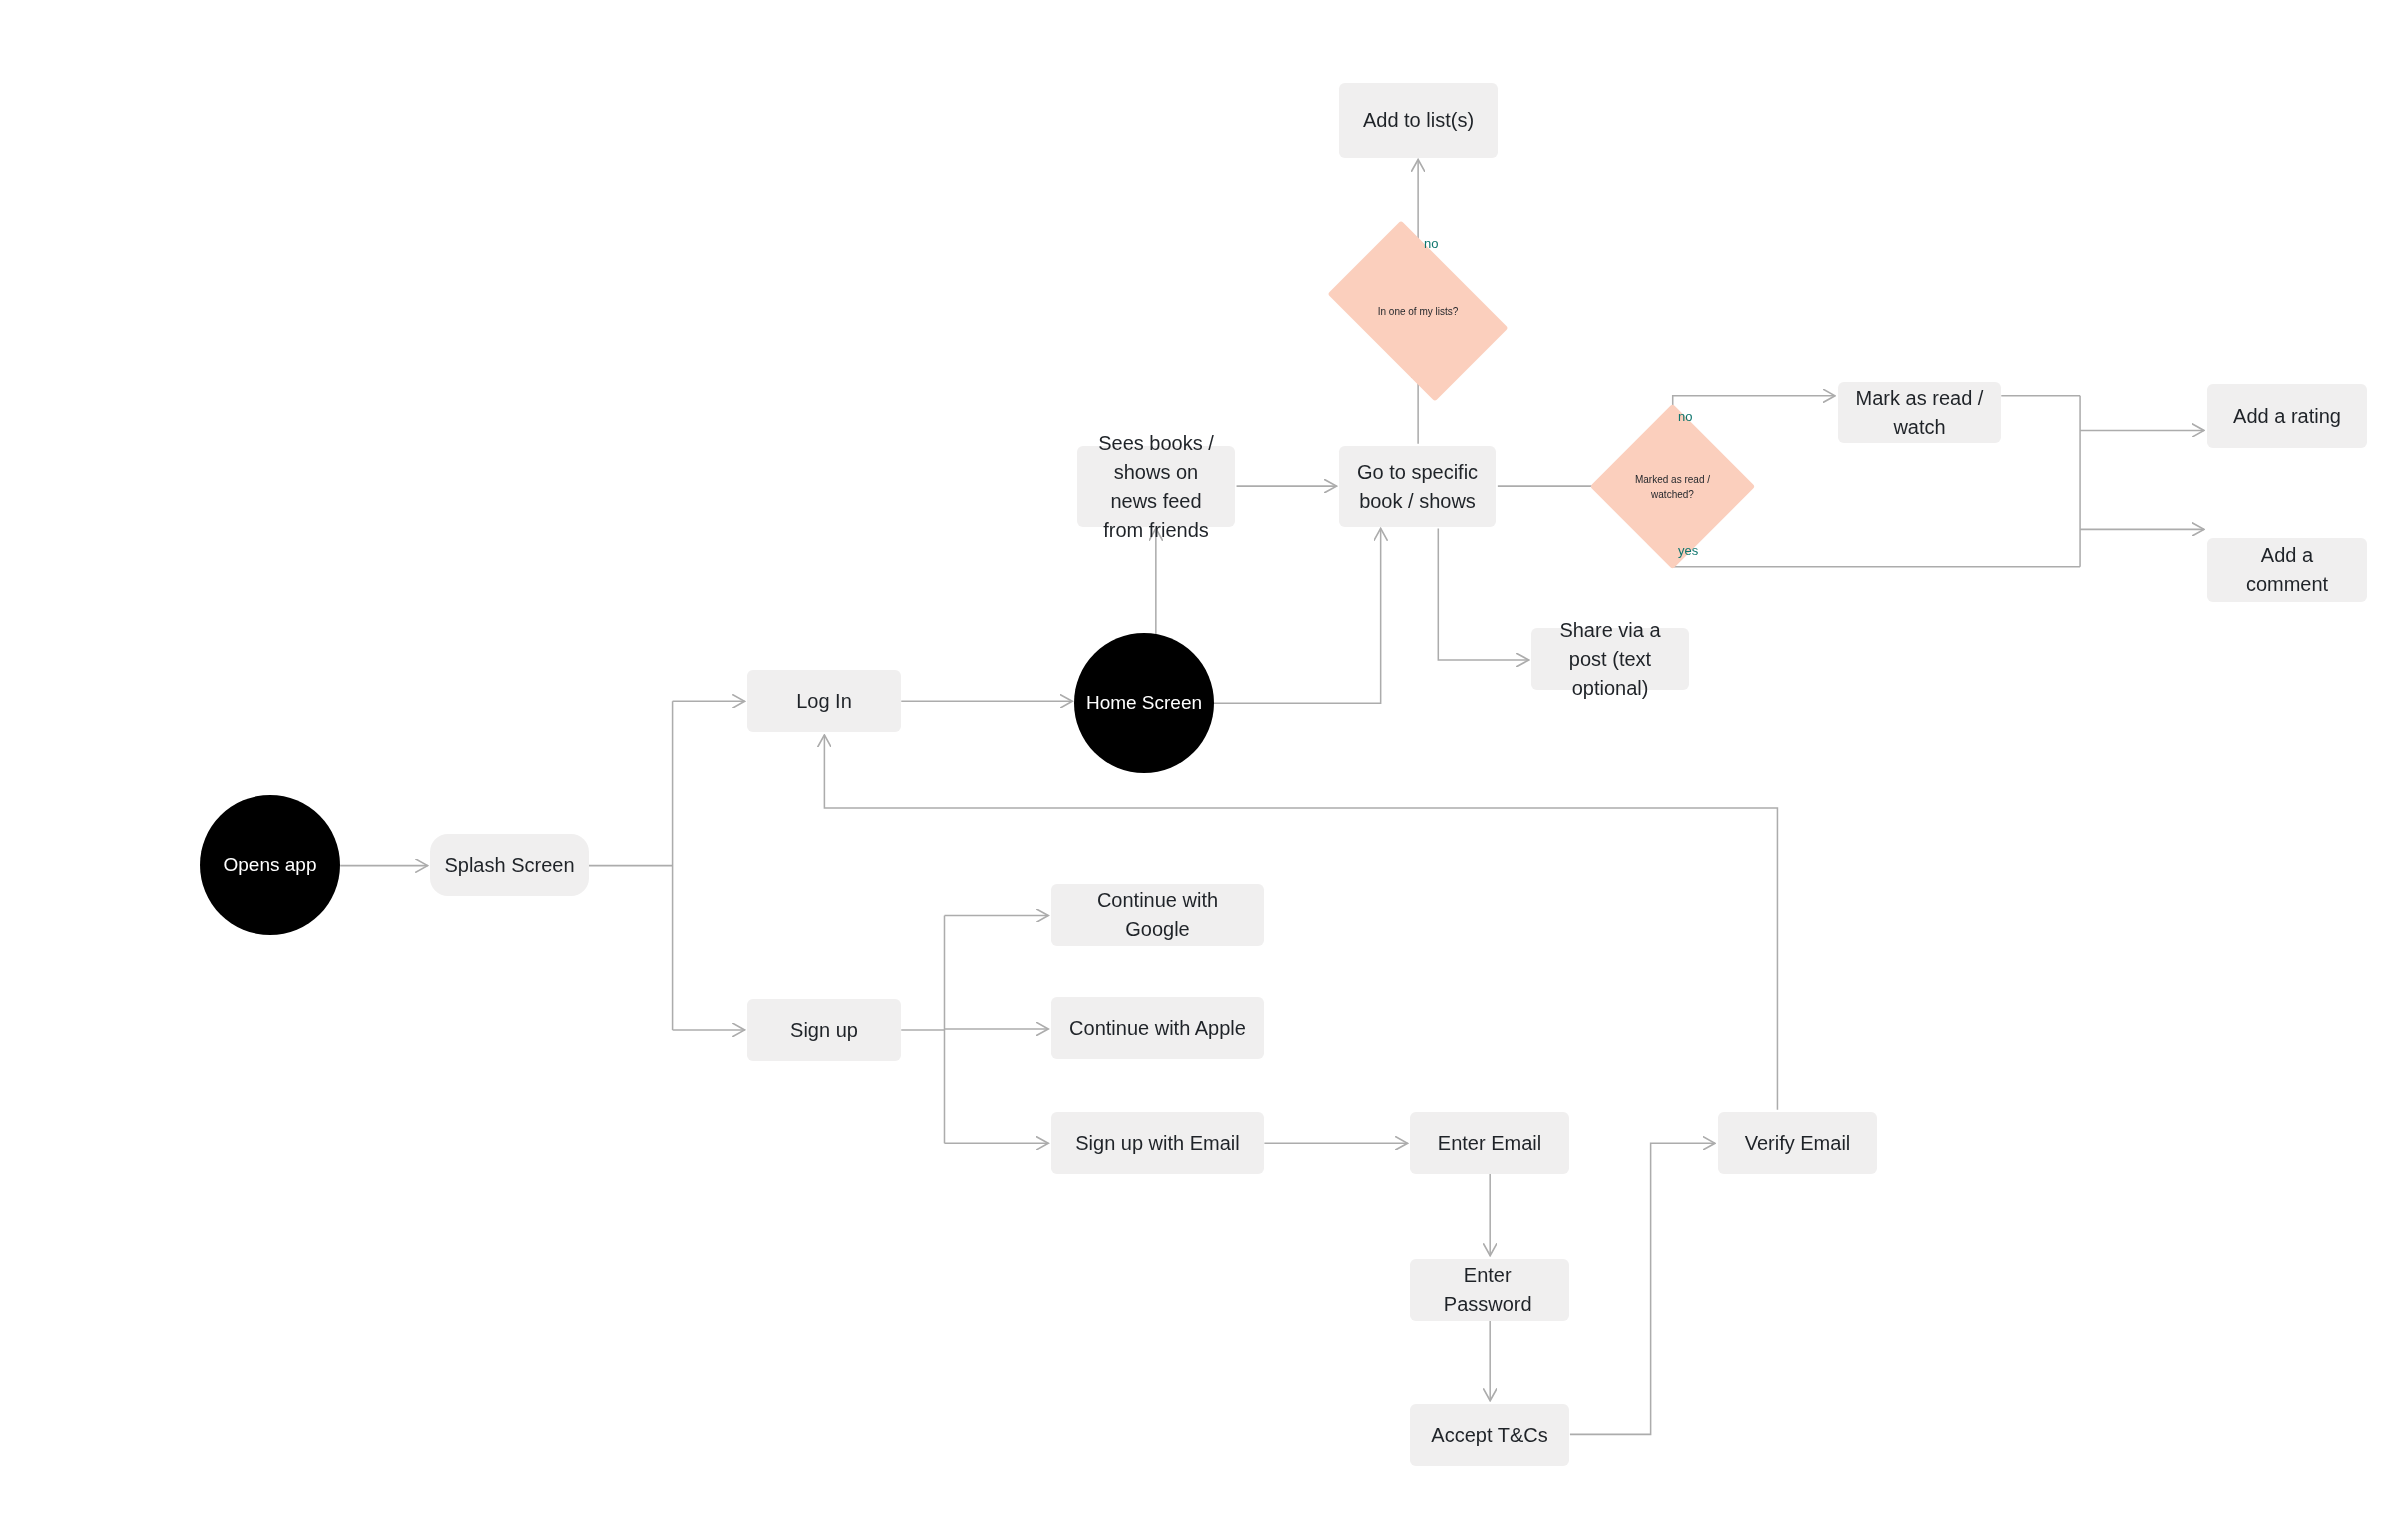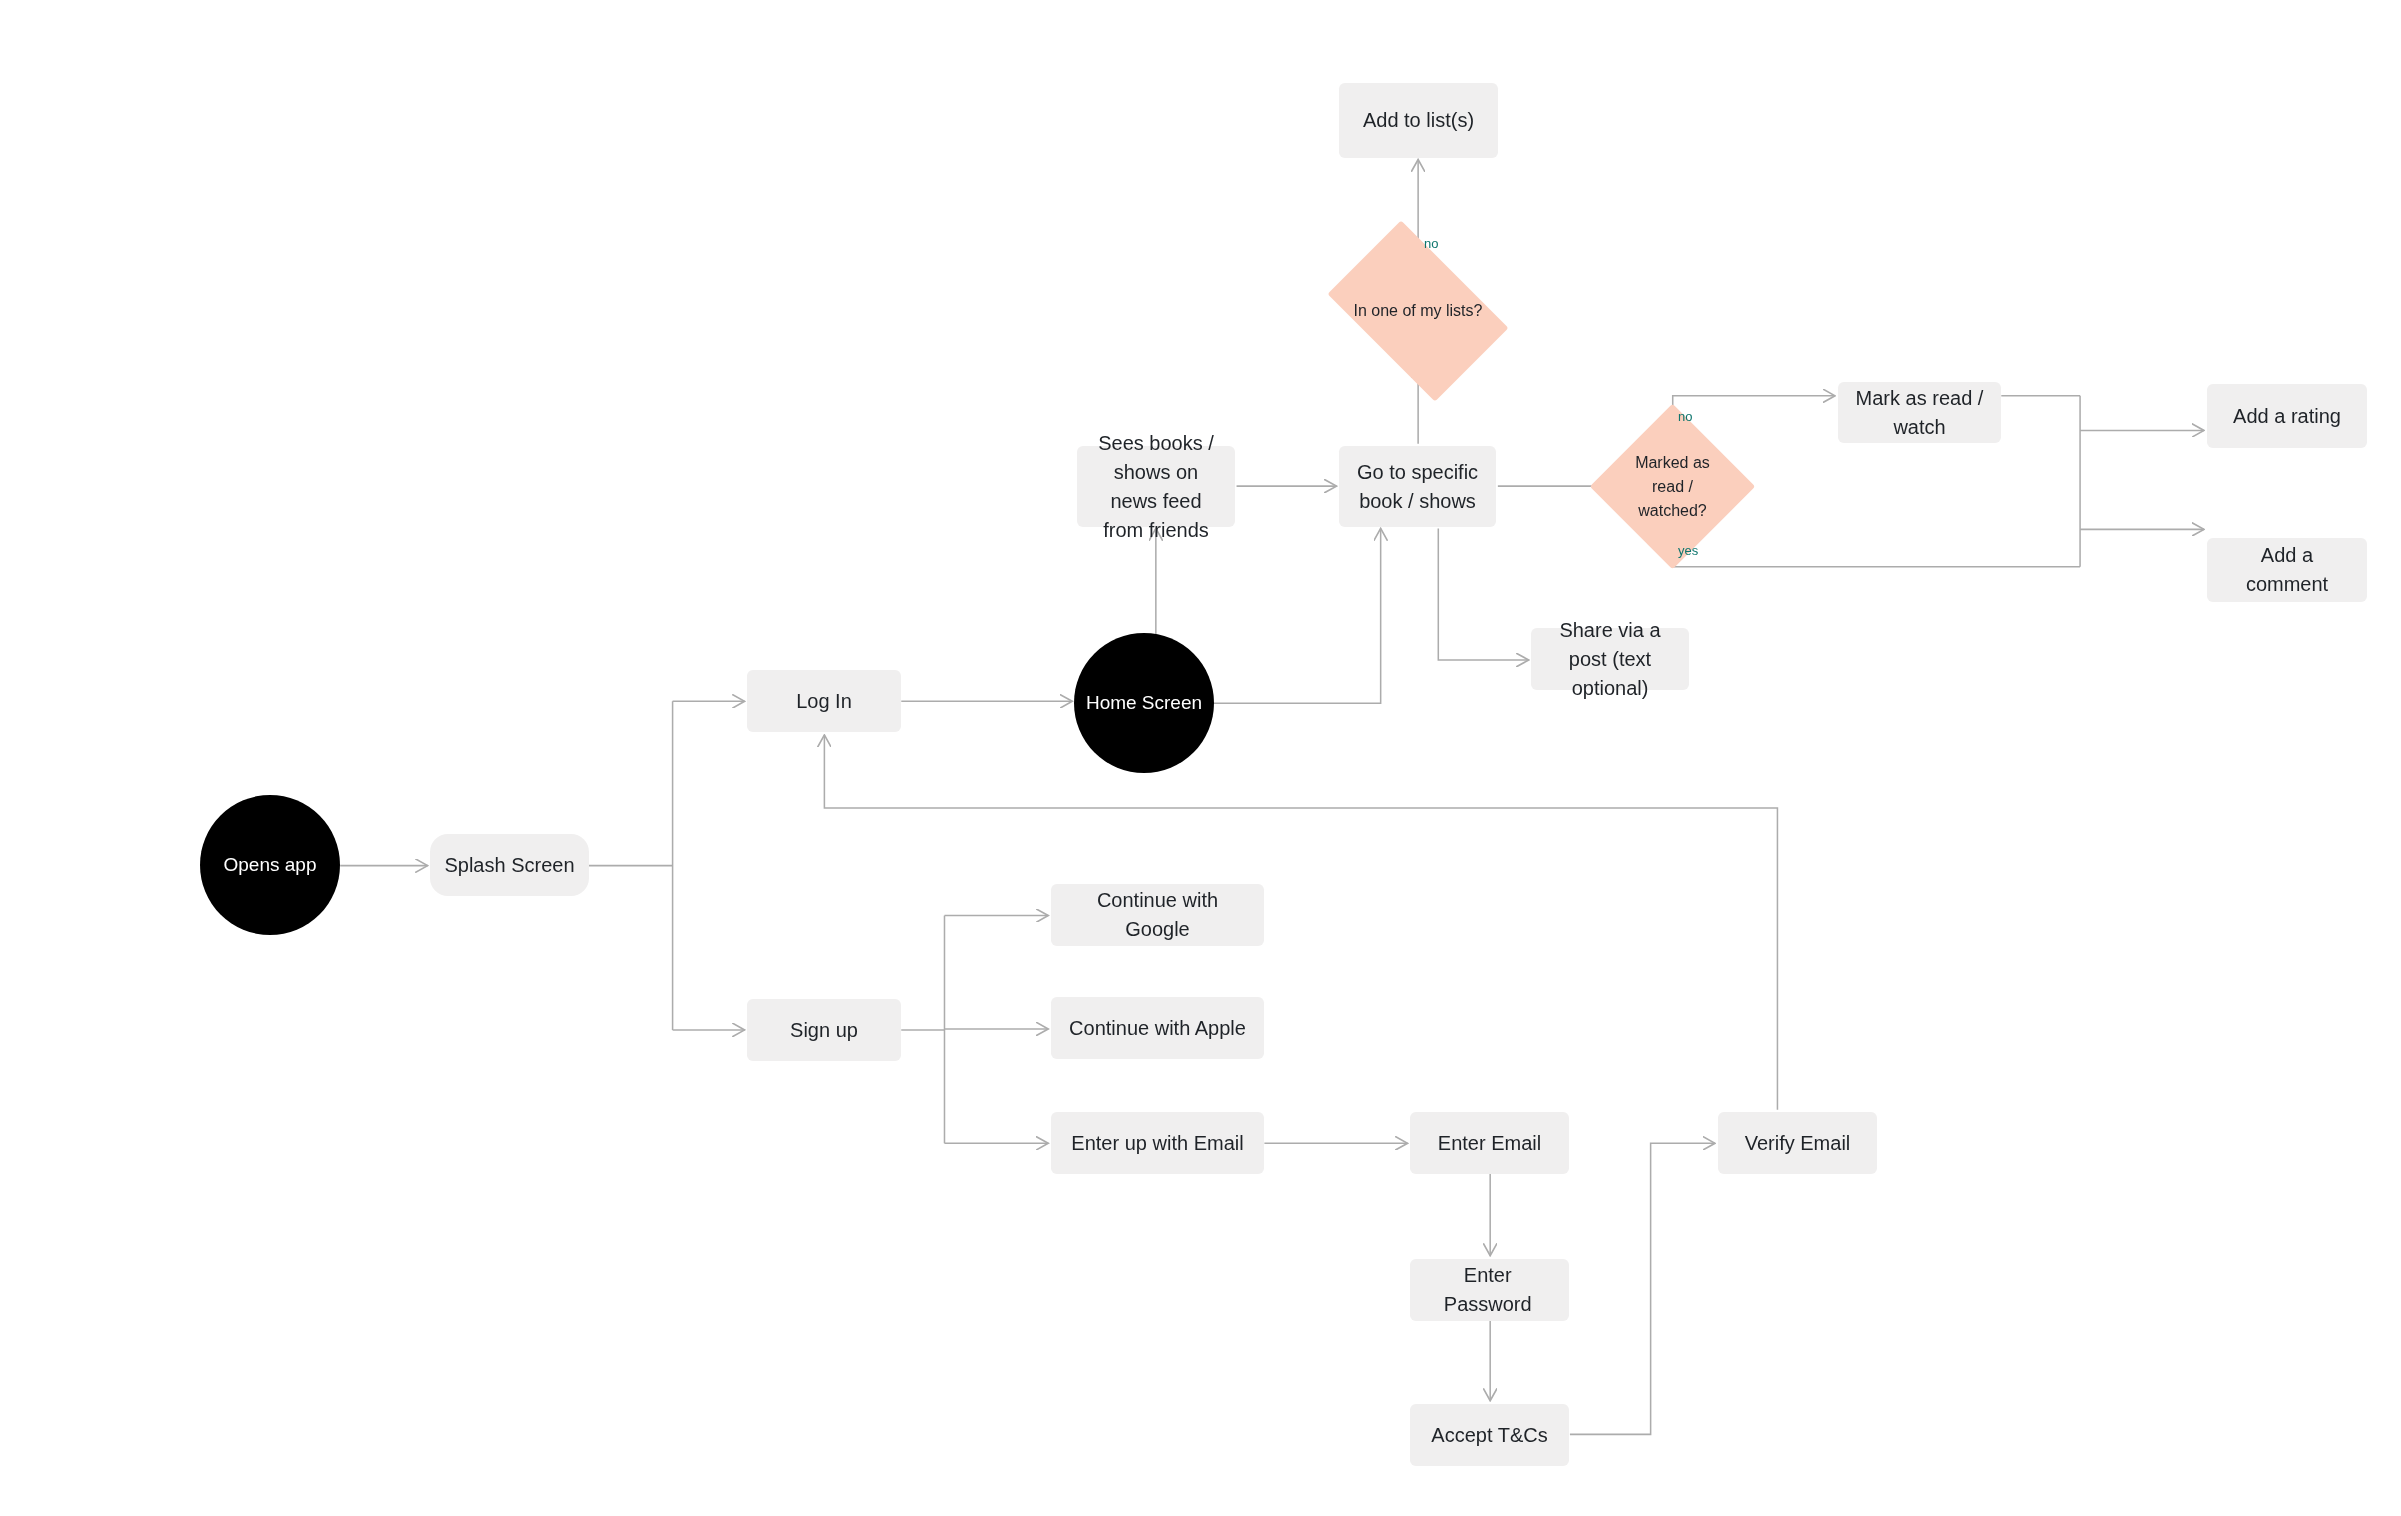--- a/index.html
+++ b/index.html
@@ -46,21 +46,21 @@
   }
   .node-circle {
     background: #000000;
     border-radius: 50%;
     color: #ffffff;
     font-size: 19px;
     line-height: 1.4;
   }
   .node-diamond {
     color: #1F2328;
-    font-size: 16px;
+    font-size: 10px;
     line-height: 1.5;
   }
   .diamond-shape {
     position: absolute;
     left: 0;
     top: 0;
     width: 100%;
     height: 100%;
     background: #FBCFBD;
     transform: rotate(45deg);
@@ -207,21 +207,21 @@
 
   <div class="node node-box" style="left:1051px; top:884px; width:213px; height:62px;">
     <span>Continue with Google</span>
   </div>
 
   <div class="node node-box" style="left:1051px; top:997px; width:213px; height:62px;">
     <span>Continue with Apple</span>
   </div>
 
   <div class="node node-box" style="left:1051px; top:1112px; width:213px; height:62px;">
-    <span>Enter up with Email</span>
+    <span>Sign up with Email</span>
   </div>
 
   <div class="node node-box" style="left:1410px; top:1112px; width:159px; height:62px;">
     <span>Enter Email</span>
   </div>
 
   <div class="node node-box" style="left:1718px; top:1112px; width:159px; height:62px;">
     <span>Verify Email</span>
   </div>
 

